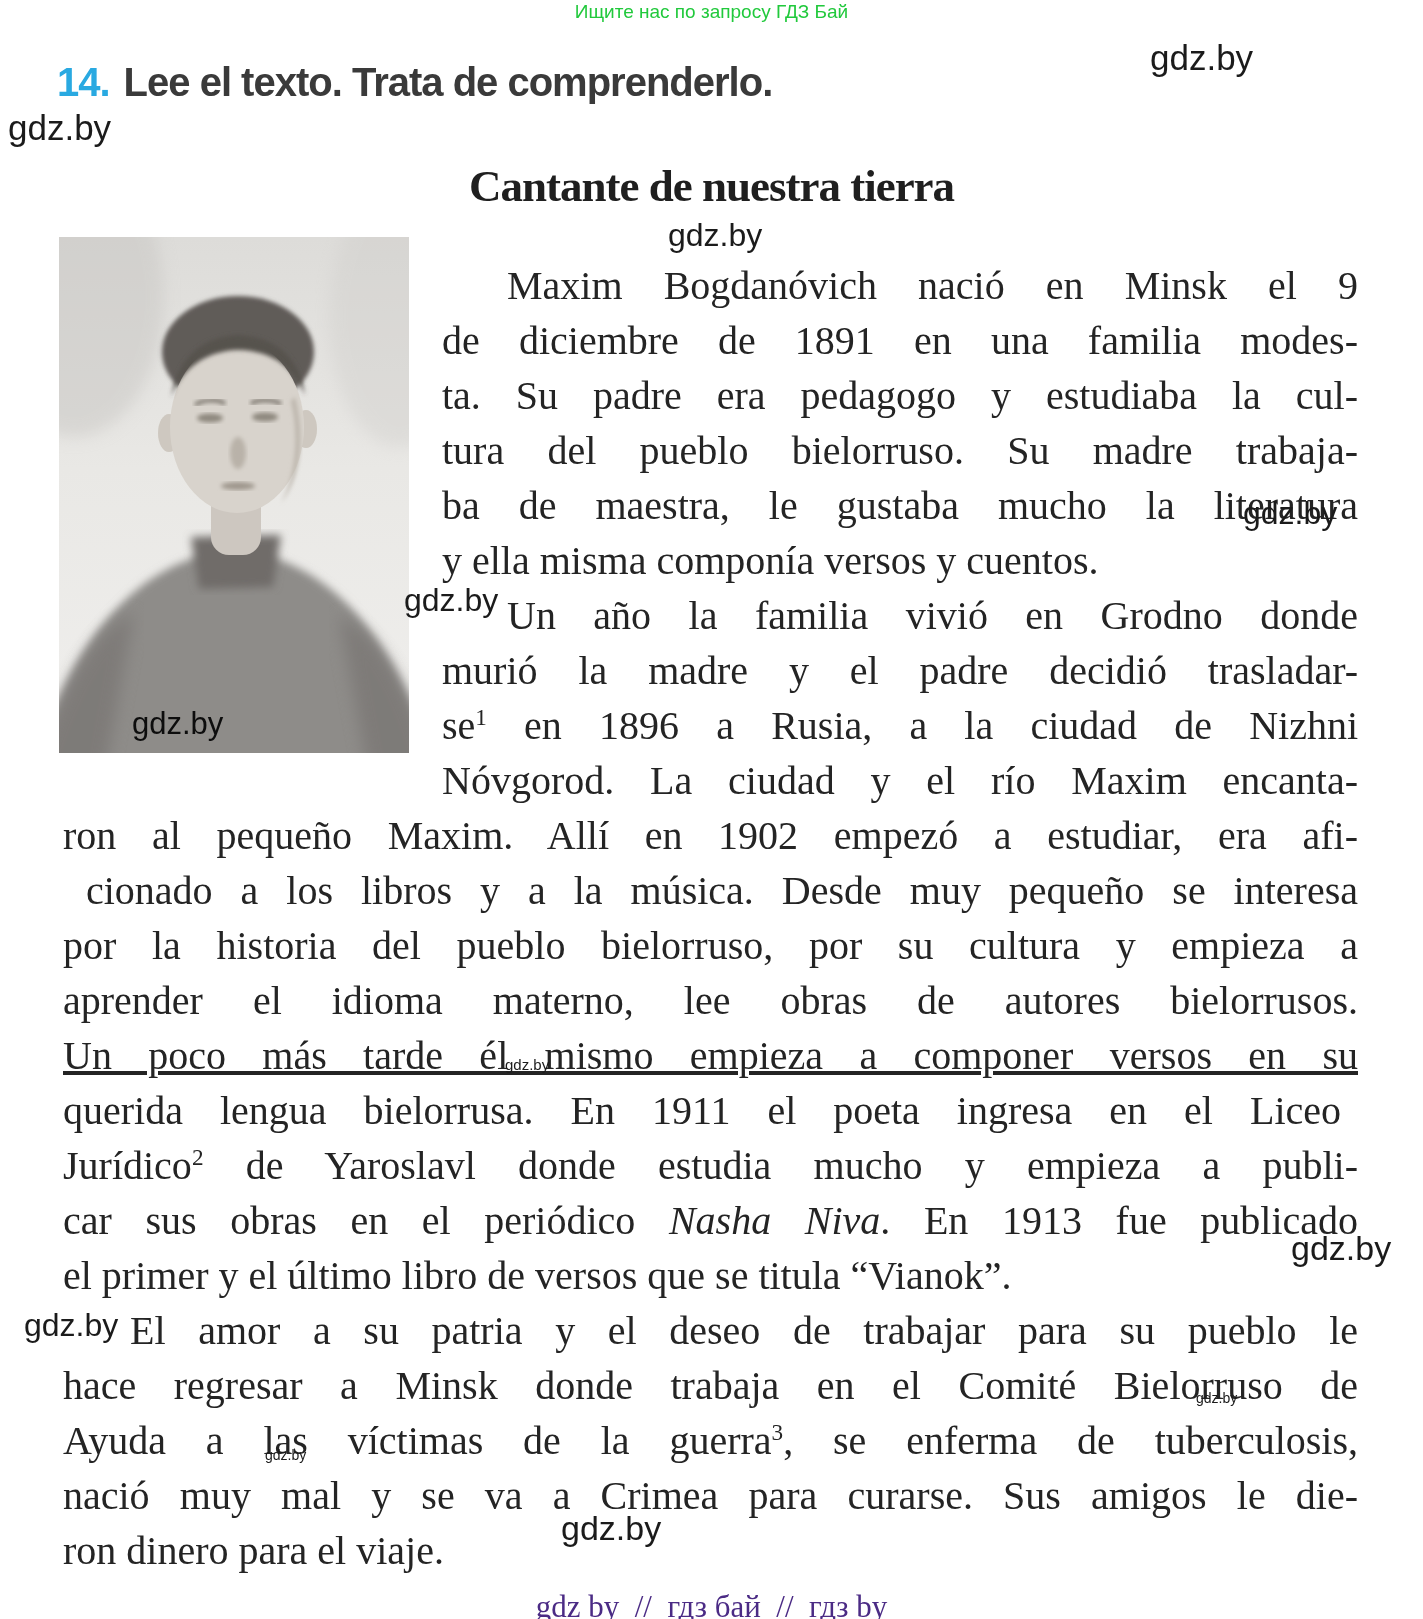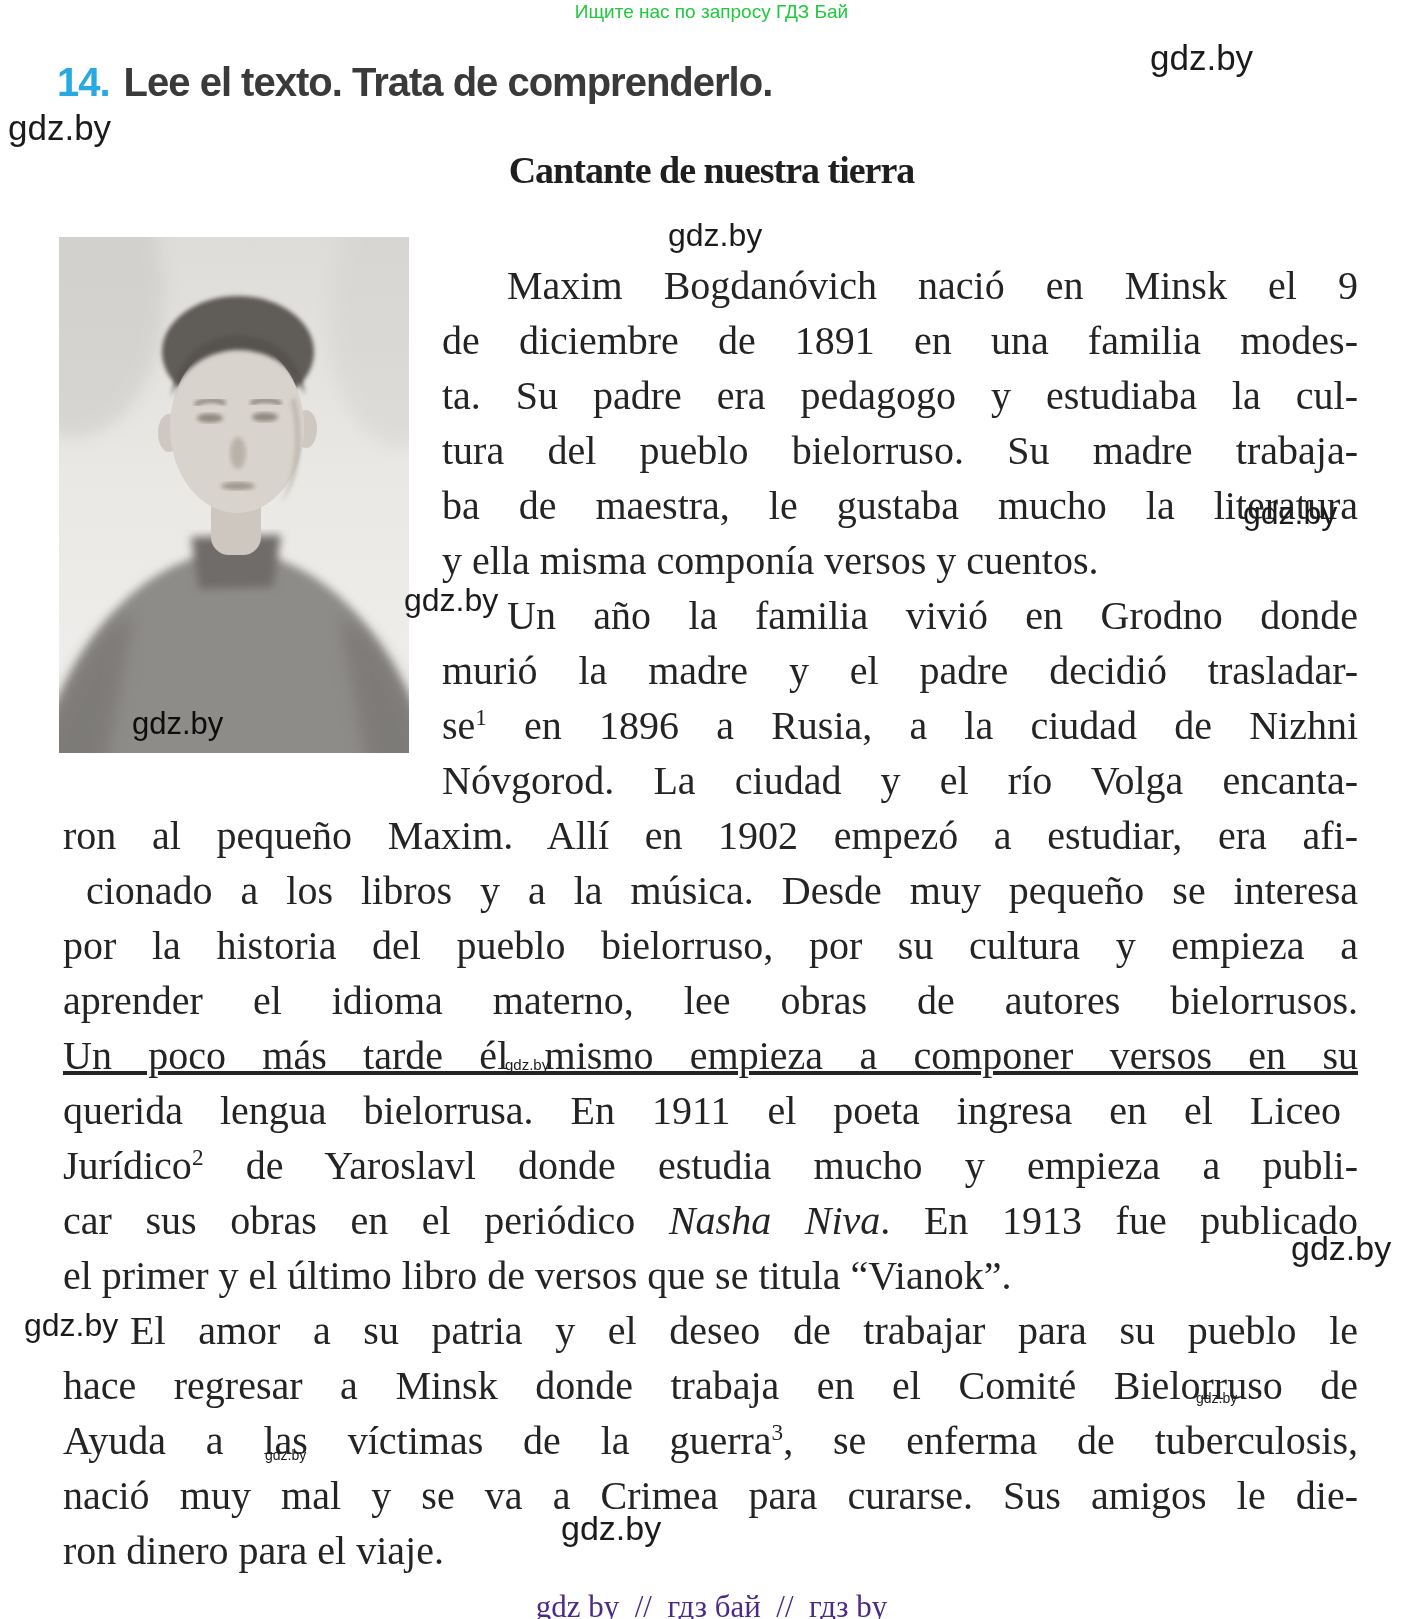--- a/index.html
+++ b/index.html
@@ -5,23 +5,23 @@
   html,body{margin:0;padding:0;background:#ffffff;}
   .page{position:relative;width:1423px;height:1619px;background:#fff;overflow:hidden;
         font-family:"Liberation Serif","DejaVu Serif",serif;}
   .promo{position:absolute;top:1px;left:0;width:100%;text-align:center;
          font-family:"Liberation Sans","DejaVu Sans",sans-serif;
          font-size:19px;color:var(--green,#21c93c);}
   .exercise{position:absolute;top:60px;left:57px;
             font-family:"Liberation Sans","DejaVu Sans",sans-serif;
             font-weight:bold;font-size:40px;letter-spacing:-1px;color:#3a3a3a;}
   .exercise .num{color:var(--blue,#29a9e1);margin-right:14px;}
-  .title{position:absolute;top:148px;left:0;width:100%;margin:0;text-align:center;
+  .title{position:absolute;top:160px;left:0;width:100%;margin:0;text-align:center;
          font-family:"Liberation Serif","DejaVu Serif",serif;
-         font-weight:bold;font-size:38px;color:#1f1f1f;letter-spacing:-1px;}
+         font-weight:bold;font-size:45px;color:#1f1f1f;letter-spacing:-1px;}
   .photo{position:absolute;left:59px;top:237px;width:350px;height:516px;overflow:hidden;}
   .line{position:absolute;height:56px;font-size:40px;line-height:55px;
         color:var(--body,#242424);white-space:normal;}
   .line.justify{text-align:justify;text-align-last:justify;-moz-text-align-last:justify;}
   .line sup{font-size:58%;line-height:0;}
   .line i{font-style:italic;}
   .wm{position:absolute;font-family:"Liberation Sans","DejaVu Sans",sans-serif;
       color:#1b1b1b;line-height:1;white-space:nowrap;}
   .copyright{position:absolute;top:1562px;left:0;width:100%;text-align:center;
              font-family:"Liberation Sans","DejaVu Sans",sans-serif;
@@ -87,21 +87,21 @@
   <div id="article-body">
       <div class="line justify" style="top: 258px; left: 442px; right: 65px; text-indent: 65px;">Maxim Bogdanóvich nació en Minsk el 9</div>
       <div class="line justify" style="top: 313px; left: 442px; right: 65px;">de diciembre de 1891 en una familia modes-</div>
       <div class="line justify" style="top: 368px; left: 442px; right: 65px;">ta. Su padre era pedagogo y estudiaba la cul-</div>
       <div class="line justify" style="top: 423px; left: 442px; right: 65px;">tura del pueblo bielorruso. Su madre trabaja-</div>
       <div class="line justify" style="top: 478px; left: 442px; right: 65px;">ba de maestra, le gustaba mucho la literatura</div>
       <div class="line" style="top: 533px; left: 442px;">y ella misma componía versos y cuentos.</div>
       <div class="line justify" style="top: 588px; left: 442px; right: 65px; text-indent: 65px;">Un año la familia vivió en Grodno donde</div>
       <div class="line justify" style="top: 643px; left: 442px; right: 65px;">murió la madre y el padre decidió trasladar-</div>
       <div class="line justify" style="top: 698px; left: 442px; right: 65px;">se<sup>1</sup> en 1896 a Rusia, a la ciudad de Nizhni</div>
-      <div class="line justify" style="top: 753px; left: 442px; right: 65px;">Nóvgorod. La ciudad y el río Volga encanta-</div>
+      <div class="line justify" style="top: 753px; left: 442px; right: 65px;">Nóvgorod. La ciudad y el río Maxim encanta-</div>
       <div class="line justify" style="top: 808px; left: 63px; right: 65px;">ron al pequeño Maxim. Allí en 1902 empezó a estudiar, era afi-</div>
       <div class="line justify" style="top: 863px; left: 50px; right: 65px; margin-left: 36px;">cionado a los libros y a la música. Desde muy pequeño se interesa</div>
       <div class="line justify" style="top: 918px; left: 63px; right: 65px;">por la historia del pueblo bielorruso, por su cultura y empieza a</div>
       <div class="line justify" style="top: 973px; left: 63px; right: 65px;">aprender el idioma materno, lee obras de autores bielorrusos.</div>
       <div class="line justify" style="top: 1028px; left: 63px; right: 65px; text-decoration: underline;">Un poco más tarde él mismo empieza a componer versos en su</div>
       <div class="line justify" style="top: 1083px; left: 63px; right: 82px;">querida lengua bielorrusa. En 1911 el poeta ingresa en el Liceo</div>
       <div class="line justify" style="top: 1138px; left: 63px; right: 65px;">Jurídico<sup>2</sup> de Yaroslavl donde estudia mucho y empieza a publi-</div>
       <div class="line justify" style="top: 1193px; left: 63px; right: 65px;">car sus obras en el periódico <i>Nasha Niva</i>. En 1913 fue publicado</div>
       <div class="line" style="top: 1248px; left: 63px;">el primer y el último libro de versos que se titula “Vianok”.</div>
       <div class="line justify" style="top: 1303px; left: 130px; right: 65px;">El amor a su patria y el deseo de trabajar para su pueblo le</div>

